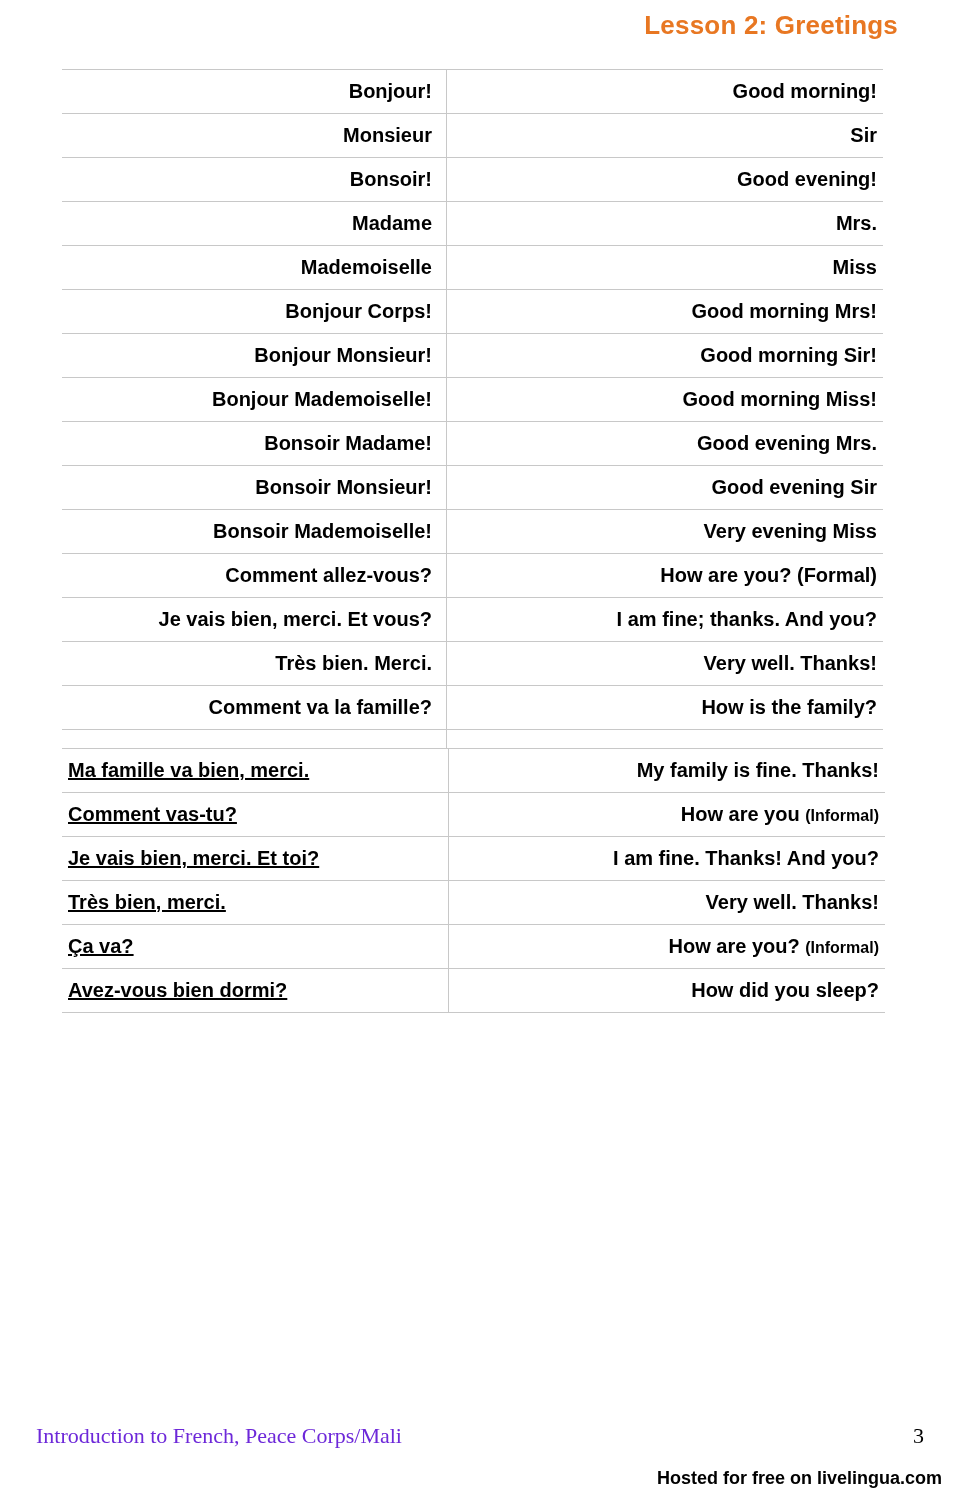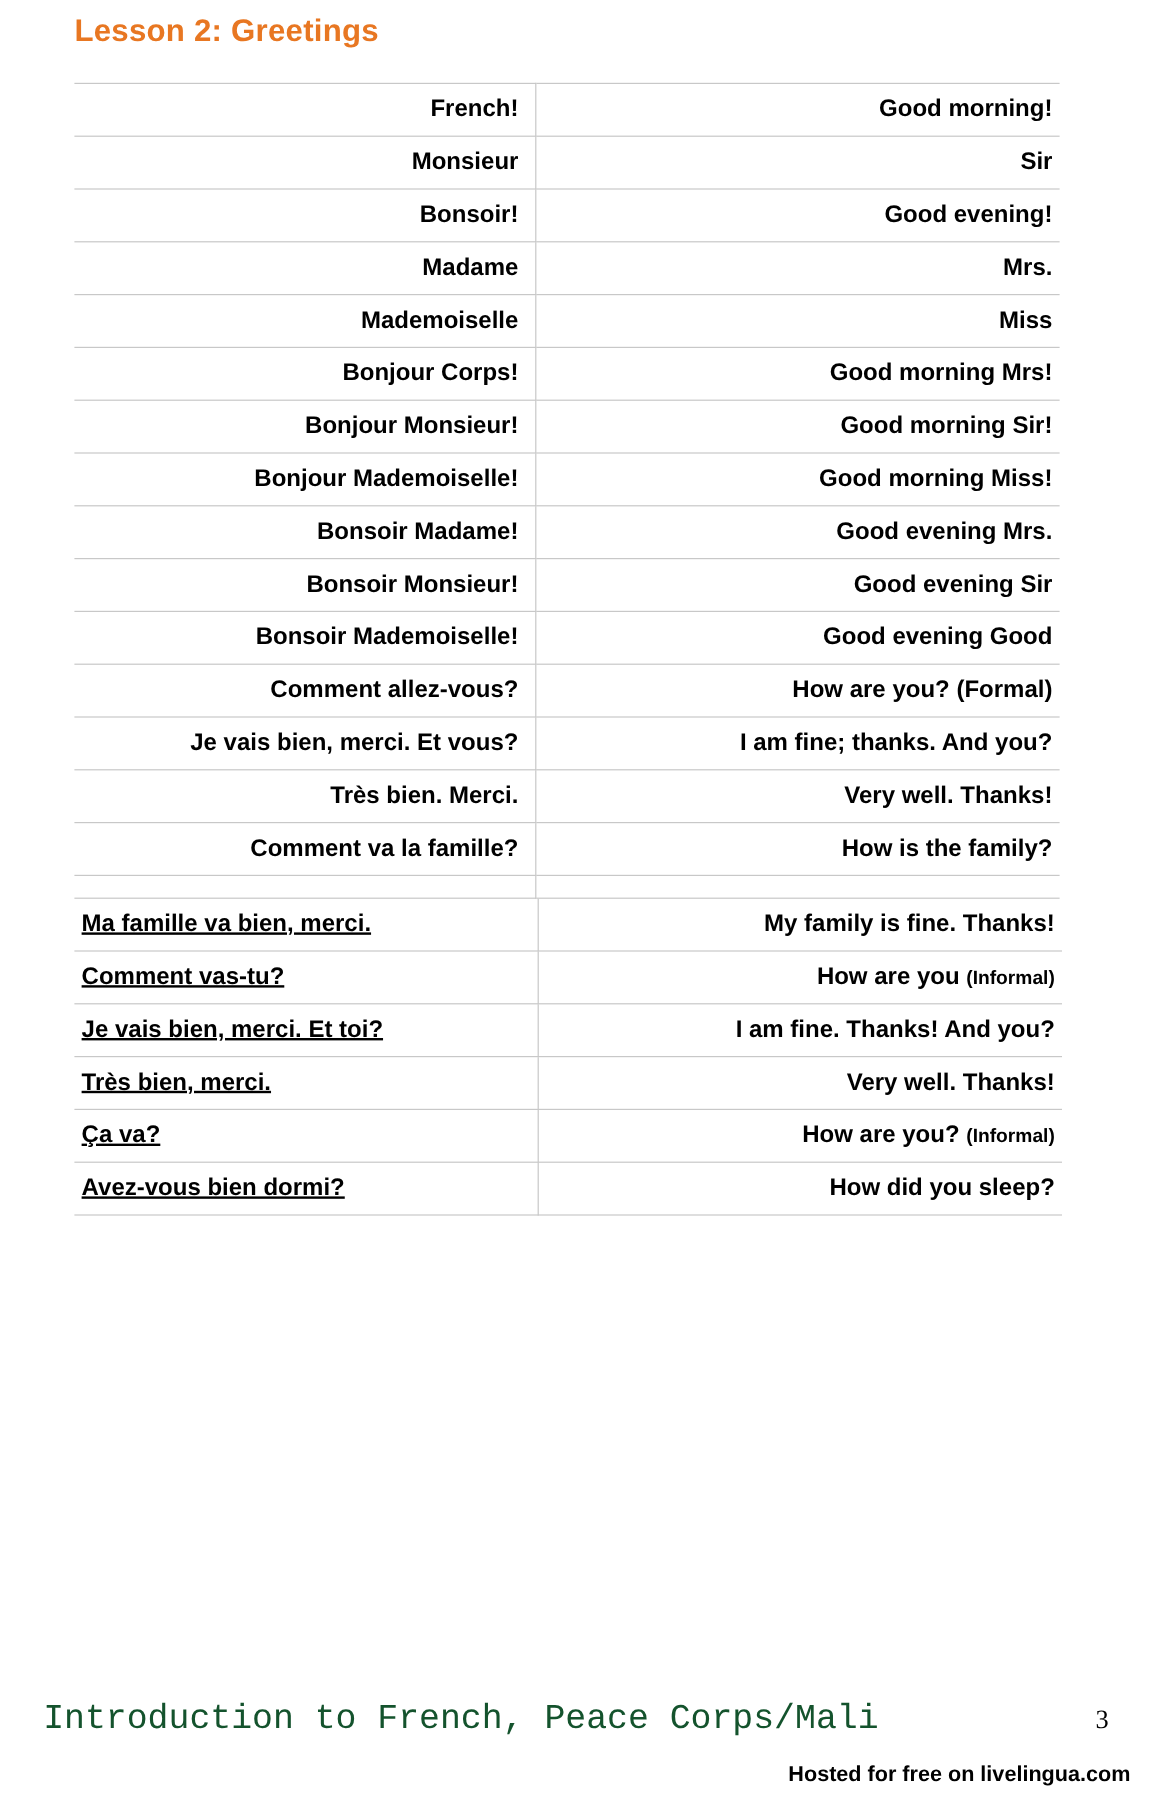--- a/index.html
+++ b/index.html
@@ -22,20 +22,21 @@
     box-sizing: border-box;
     padding: 0 62px;
   }
   .lesson-title {
     font-size: 26px;
     font-weight: bold;
     color: #E87722;
     margin-top: 10px;
     margin-bottom: 28px;
     letter-spacing: 0.2px;
+    text-align: right;
   }
   table.vocab {
     border-collapse: collapse;
     width: 776px;
     table-layout: fixed;
   }
   table.vocab td {
     border-bottom: 1px solid #c8c8c8;
     padding: 10px 6px 10px 4px;
     font-size: 20px;
@@ -75,23 +76,23 @@
   .footer {
     position: absolute;
     left: 36px;
     right: 36px;
     bottom: 56px;
     display: flex;
     justify-content: space-between;
     align-items: baseline;
   }
   .footer-left {
-    font-family: Liberation Mono, monospace;
-    font-size: 29px;
-    color: #14532d;
+    font-family: Liberation Serif, serif;
+    font-size: 22px;
+    color: #6d28d9;
   }
   .footer-right {
     font-family: "Liberation Serif", serif;
     font-size: 22px;
     color: #000;
   }
   .hosted {
     position: absolute;
     right: 18px;
     bottom: 16px;
@@ -103,21 +104,21 @@
 </head>
 <body>
 
 <div class="page">
 
   <div class="lesson-title">Lesson 2: Greetings</div>
 
   <table class="vocab vocab1">
     <tbody>
       <tr class="first">
-        <td class="fr">French!</td>
+        <td class="fr">Bonjour!</td>
         <td class="en">Good morning!</td>
       </tr>
       <tr>
         <td class="fr">Monsieur</td>
         <td class="en">Sir</td>
       </tr>
       <tr>
         <td class="fr">Bonsoir!</td>
         <td class="en">Good evening!</td>
       </tr>
@@ -144,21 +145,21 @@
       <tr>
         <td class="fr">Bonsoir Madame!</td>
         <td class="en">Good evening Mrs.</td>
       </tr>
       <tr>
         <td class="fr">Bonsoir Monsieur!</td>
         <td class="en">Good evening Sir</td>
       </tr>
       <tr>
         <td class="fr">Bonsoir Mademoiselle!</td>
-        <td class="en">Good evening Good</td>
+        <td class="en">Very evening Miss</td>
       </tr>
       <tr>
         <td class="fr">Comment allez-vous?</td>
         <td class="en">How are you? (Formal)</td>
       </tr>
       <tr>
         <td class="fr">Je vais bien, merci. Et vous?</td>
         <td class="en">I am fine; thanks. And you?</td>
       </tr>
       <tr>

